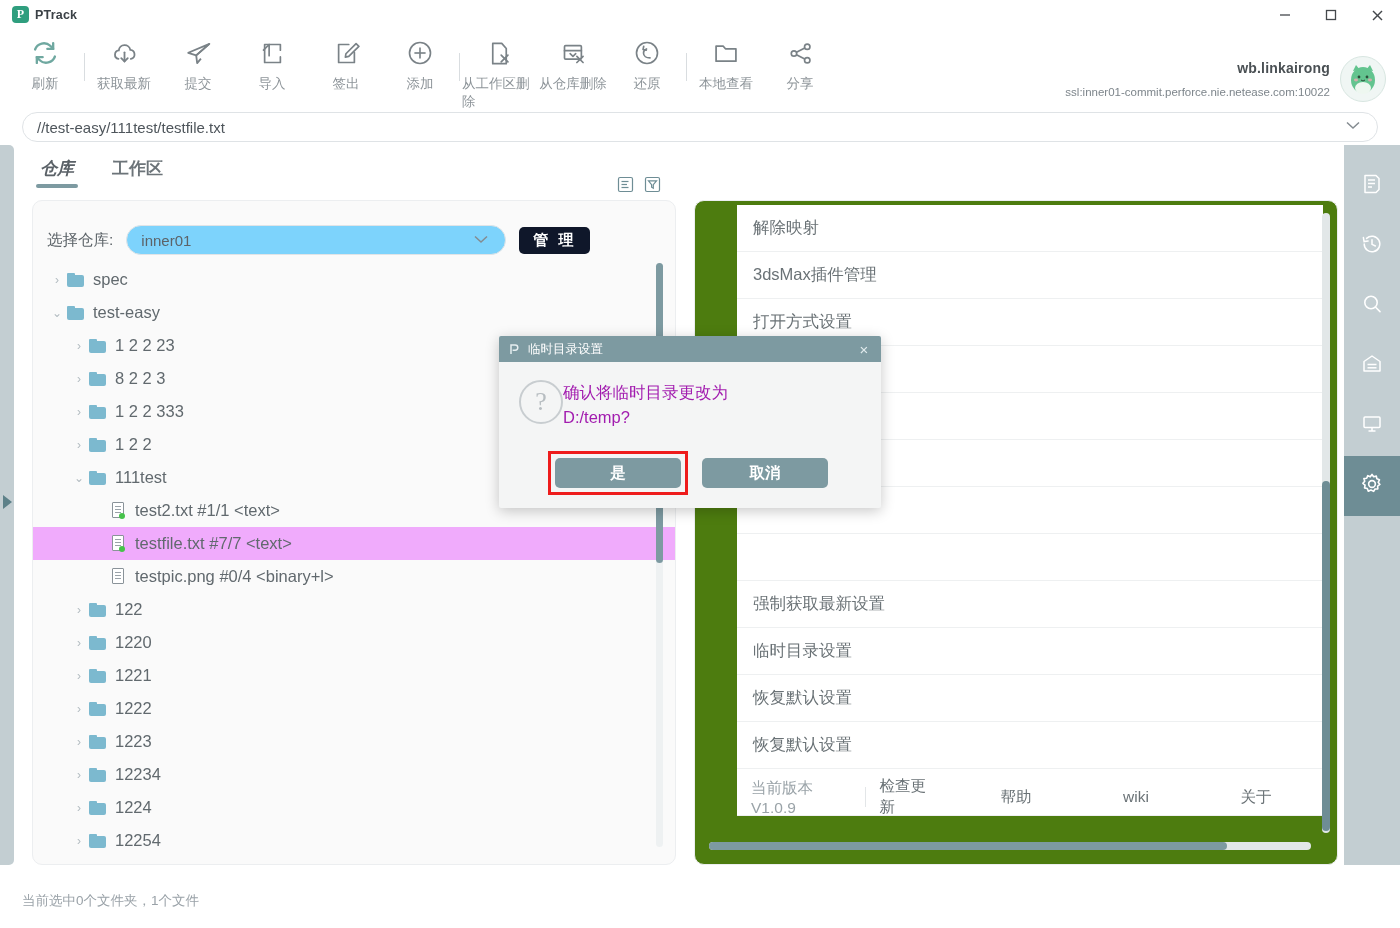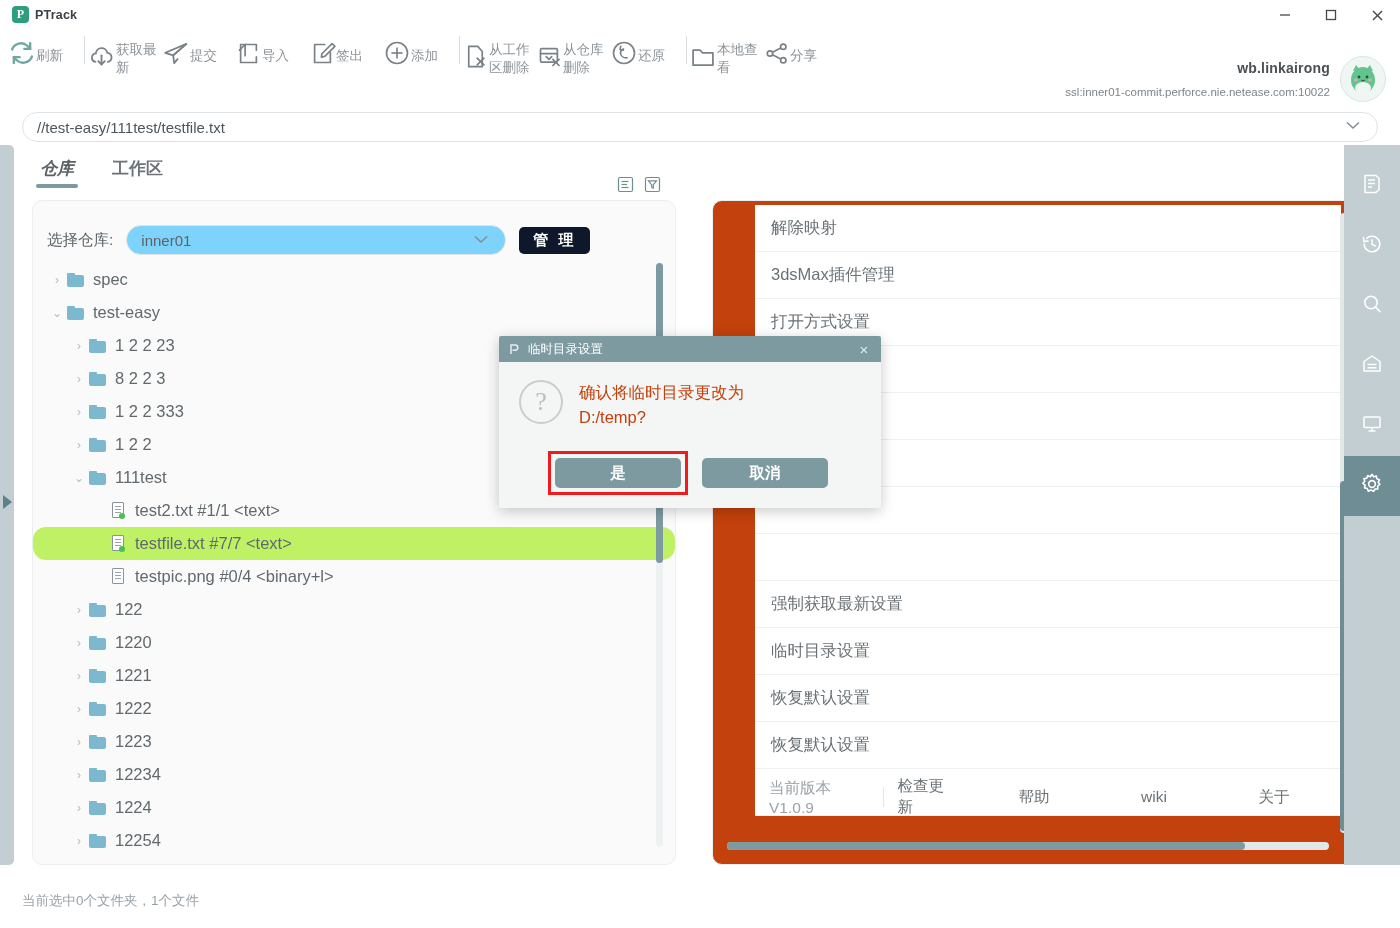--- a/index.html
+++ b/index.html
@@ -22,21 +22,21 @@
     font-family:"Liberation Serif", serif;
   }
   .brand-name { font-size:12.5px; font-weight:bold; color:#3b4146; letter-spacing:.2px; }
   .winbtns { position:absolute; right:0; top:0; display:flex; }
   .winbtn { width:46px; height:30px; display:flex; align-items:center; justify-content:center; color:#44484c; }
   .winbtn svg { display:block; }
 
   
   .toolbar { position:absolute; left:0; top:30px; width:1400px; height:78px; }
   .tools { position:absolute; left:8px; top:0; display:flex; align-items:flex-start; }
-  .tool { width:74px; display:flex; flex-direction:row; align-items:center; padding-top:6px; cursor:default; }
+  .tool { width:74px; display:flex; flex-direction:column; align-items:center; padding-top:6px; cursor:default; }
   .tool .ic { height:34px; display:flex; align-items:center; justify-content:center; color:#7a8287; }
   .tool .lb { margin-top:5px; font-size:13.5px; color:#8d9499; }
   .tool-sep { width:1px; height:28px; background:#d9dde0; align-self:center; margin:0 2px; position:relative; top:-4px; }
 
   .acct { position:absolute; right:14px; top:26px; display:flex; align-items:center; gap:10px; }
   .acct-txt { text-align:right; }
   .acct-name { font-size:14px; font-weight:bold; color:#4a5054; letter-spacing:.2px; }
   .acct-srv { font-size:11.5px; color:#7d858b; margin-top:10px; }
   .avatar {
     width:46px; height:46px; border-radius:50%;
@@ -80,40 +80,40 @@
   }
   .repo-select .v { flex:1; }
   .manage-btn {
     height:27px; padding:0 14px; border-radius:5px; background:#0f172a;
     color:#fff; font-size:15px; font-weight:bold; letter-spacing:3px;
     display:flex; align-items:center; justify-content:center;
   }
 
   .tree { position:absolute; left:0; top:56px; right:0; bottom:8px; overflow:hidden; padding-top:6px; }
   .node { height:33px; display:flex; align-items:center; font-size:16.5px; color:#61696e; padding-left:14px; }
-  .node.sel { background:#bef264;border-radius:13px; }
+  .node.sel { background:#f0abfc; }
   .caret { width:20px; display:inline-flex; justify-content:center; color:#b3bcc1; font-size:12px; }
   .caret.none { color:transparent; }
   .folder { width:17px; height:14px; margin-right:9px; position:relative; flex:none; }
   .folder:before{ content:""; position:absolute; left:0; top:2px; width:17px; height:12px; background:#7cb9cf; border-radius:2px; }
   .folder:after { content:""; position:absolute; left:0; top:0px; width:8px; height:4px; background:#7cb9cf; border-radius:1px 1px 0 0; }
   .fileic { width:15px; height:17px; margin-right:9px; position:relative; flex:none; }
   .fileic .pg { position:absolute; left:1px; top:0; width:12px; height:16px; border:1.4px solid #8a9399; border-radius:1px; background:#fff; }
   .fileic .ln { position:absolute; left:4px; width:6px; height:1.3px; background:#9aa2a8; }
   .fileic .dot { position:absolute; left:8px; bottom:0px; width:6px; height:6px; border-radius:50%; background:#46c24a; }
   .nlabel { white-space:nowrap; }
 
   
   .ltrack { position:absolute; right:12px; top:62px; width:7px; height:584px; background:#eef1f2; border-radius:4px; }
   .lthumb { position:absolute; left:0; top:0px; width:7px; height:300px; background:#7d9aa1; border-radius:4px; }
 
   
   .rightpanel {
-    position:absolute; left:712px; top:200px; width:644px; height:665px;
-    background:#c2410c; border:1px solid #eceef0; border-radius:10px; overflow:hidden;
+    position:absolute; left:694px; top:200px; width:644px; height:665px;
+    background:#4d7c0f; border:1px solid #eceef0; border-radius:10px; overflow:hidden;
   }
   .rp-list { position:absolute; left:42px; top:4px; right:14px; }
   .rp-item { height:47px; display:flex; align-items:center; font-size:16.5px; color:#6a7276; border-bottom:1px solid #eef0f1; background:#fff; padding-left:16px; }
   .rp-item:first-child { border-top:none; }
   .rp-foot { position:absolute; left:42px; right:14px; bottom:42px; height:50px; display:flex; align-items:center; }
   .pill {
     height:34px; border-radius:17px; background:#fff; display:flex; align-items:center;
     font-size:15.5px; color:#6a7276; padding:0 16px; margin-right:14px;
   }
   .pill.ver { padding:0; }
@@ -142,21 +142,21 @@
     background:#f4f5f5; box-shadow:0 3px 14px rgba(0,0,0,.22);
     border-radius:2px; overflow:hidden;
   }
   .modal-title { height:26px; background:#7d9aa1; display:flex; align-items:center; padding:0 8px; }
   .mt-logo { width:14px; height:14px; color:#e6eef0; margin-right:7px; }
   .mt-text { font-size:12.5px; color:#fff; flex:1; }
   .mt-close { font-size:15px; color:#e2ecee; width:18px; text-align:center; }
   .modal-body { display:flex; padding:18px 20px 0 20px; }
   .qmark { width:44px; height:44px; border-radius:50%; border:2.5px solid #c8cdd0; color:#b7bdc1;
     font-size:26px; display:flex; align-items:center; justify-content:center; flex:none; font-family:"Liberation Serif", serif; }
-  .modal-msg { margin-left:16px; font-size:16.5px; color:#c2410c; line-height:25px; max-width:215px; }
+  .modal-msg { font-size:16.5px; color:#a21caf; line-height:25px; max-width:215px; }
   .modal-btns { position:absolute; left:0; right:0; top:122px; display:flex; padding-left:56px; gap:0px; }
   .mbtn { width:126px; height:30px; border-radius:5px; background:#7d9aa1; color:#fff;
     font-size:15.5px; font-weight:bold; display:flex; align-items:center; justify-content:center; }
   .mbtn-wrap.hl { border:3px solid #ee1c1c; padding:4px; margin:-7px 0 0 -7px; }
   .mbtn-wrap2 { margin-left:14px; }
 </style>
 </head>
 <body>
 
 <div class="titlebar">

